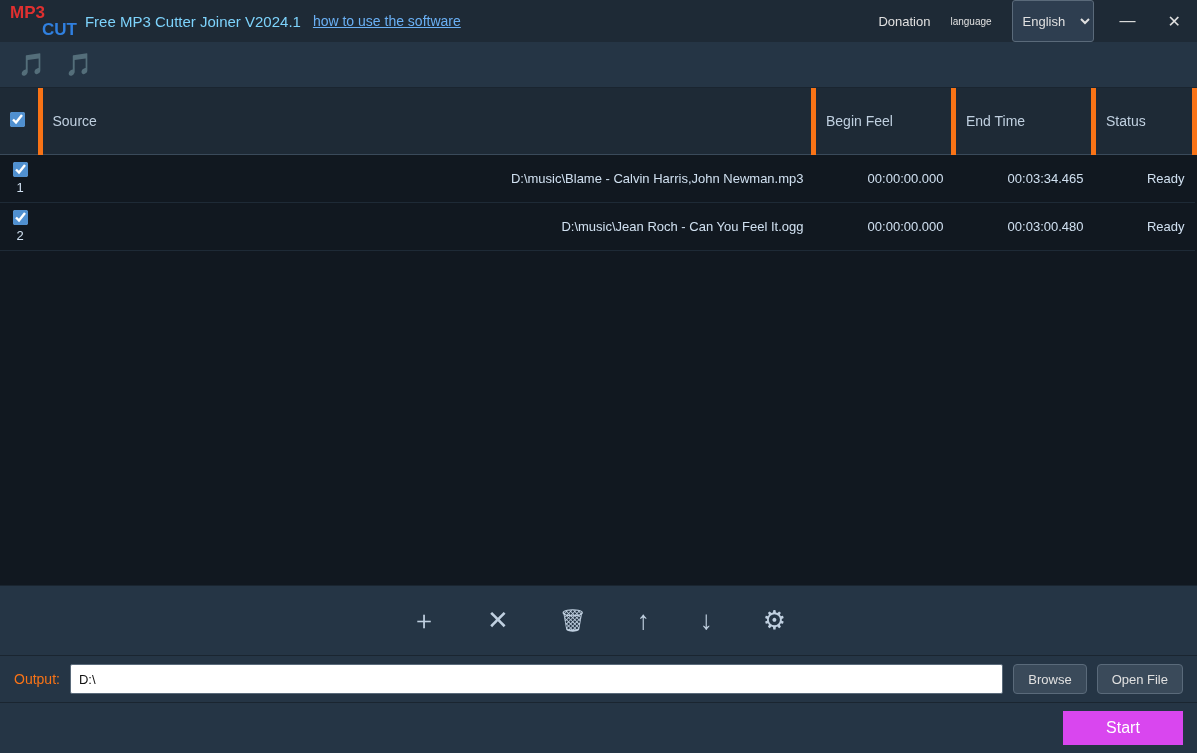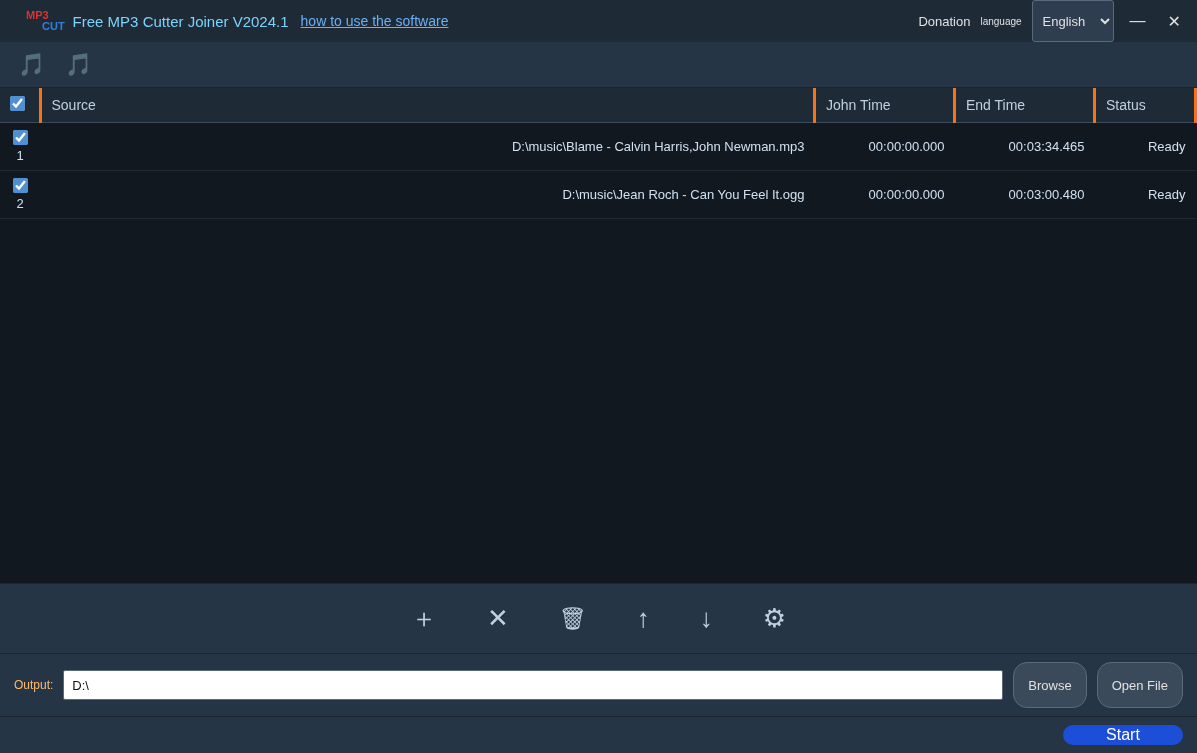--- a/index.html
+++ b/index.html
@@ -20,42 +20,41 @@
       background: #1e2a36;
       height: 42px;
       padding: 0 10px;
       gap: 8px;
     }
     .app-logo {
       display: flex;
       flex-direction: column;
       line-height: 1;
       font-weight: bold;
-      font-size: 11px;
-      text-align: center;
+      font-size: 17px;
     }
     .logo-mp3 { color: #e03030; }
     .logo-cut { color: #3080e0; margin-left: 32px; }
     .app-title {
       color: #7dd3fc;
       font-size: 15px;
       font-weight: normal;
     }
     .how-to-link {
       color: #6ab0f5;
       font-size: 14px;
       text-decoration: underline;
       cursor: pointer;
       margin-left: 4px;
     }
     .title-bar-spacer { flex: 1; }
     .title-bar-actions {
       display: flex;
       align-items: center;
-      gap: 10px;
+      gap: 20px;
     }
     .donation-link {
       color: #e0e0e0;
       font-size: 13px;
       cursor: pointer;
     }
     .language-label {
       color: #e0e0e0;
       font-size: 10px;
     }
@@ -101,26 +100,26 @@
     }
     .file-table {
       width: 100%;
       border-collapse: collapse;
     }
     .file-table thead tr {
       background: #1e2a36;
       border-bottom: 1px solid #3a4a5a;
     }
     .file-table th {
-      padding: 8px 10px;
+      padding: 24px 10px;
       text-align: left;
       font-weight: normal;
       color: #c0d0e0;
       font-size: 14px;
-      border-right: 3px solid #f97316;
+      border-right: 5px solid #f97316;
     }
     .file-table th.col-check { width: 40px; }
     .file-table th.col-source { width: auto; }
     .file-table th.col-begin { width: 140px; }
     .file-table th.col-end { width: 140px; }
     .file-table th.col-status { width: 101px; }
 
     .file-table tbody tr {
       border-bottom: 1px solid #1e2a36;
     }
@@ -181,60 +180,60 @@
     
     .output-bar {
       display: flex;
       align-items: center;
       background: #253545;
       padding: 8px 14px;
       gap: 10px;
       border-top: 1px solid #1a2530;
     }
     .output-label {
-      color: #fdba74;
-      font-size: 12px;
+      color: #f97316;
+      font-size: 14px;
       white-space: nowrap;
     }
     .output-input {
       flex: 1;
       background: #ffffff;
       color: #111111;
       border: 1px solid #5a6a7a;
       border-radius: 2px;
       padding: 5px 8px;
       font-size: 13px;
       height: 30px;
     }
     .browse-btn, .open-file-btn {
       background: #3a4a5a;
       color: #e0e0e0;
       border: 1px solid #5a6a7a;
-      border-radius: 14px;
+      border-radius: 4px;
       padding: 5px 14px;
       font-size: 13px;
       cursor: pointer;
-      height: 46px;
+      height: 30px;
       white-space: nowrap;
     }
 
     
     .start-bar {
       display: flex;
       justify-content: flex-end;
       background: #253545;
       padding: 8px 14px;
       border-top: 1px solid #1a2530;
     }
     .start-btn {
-      background: #1d4ed8;
+      background: #d946ef;
       color: #ffffff;
       border: none;
-      border-radius: 12px;
-      padding: 1px 40px;
+      border-radius: 0;
+      padding: 8px 40px;
       font-size: 16px;
       cursor: pointer;
       min-width: 120px;
     }
   </style>
 </head>
 <body>
 
 <div class="title-bar">
   <div class="app-logo">
@@ -270,21 +269,21 @@
   </div>
 
   <div class="content-area">
     <table class="file-table">
       <thead>
         <tr>
           <th class="col-check">
             <input type="checkbox" class="row-checkbox" checked="" style="">
           </th>
           <th class="col-source">Source</th>
-          <th class="col-begin">John Time</th>
+          <th class="col-begin">Begin Feel</th>
           <th class="col-end">End Time</th>
           <th class="col-status">Status</th>
         </tr>
       </thead>
       <tbody id="table-body">
       <tr>
             <td class="col-check"><input type="checkbox" class="row-checkbox" checked="" style=""><span> 1</span></td>
             <td>D:\music\Blame - Calvin Harris,John Newman.mp3</td>
             <td>00:00:00.000</td>
             <td>00:03:34.465</td>

